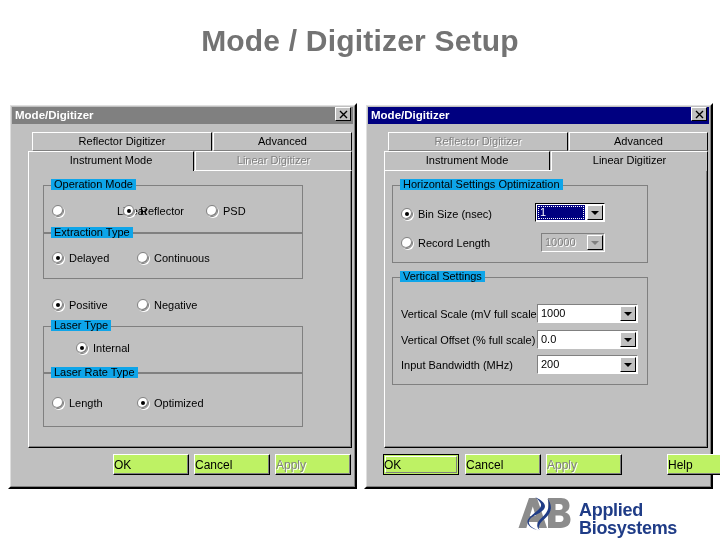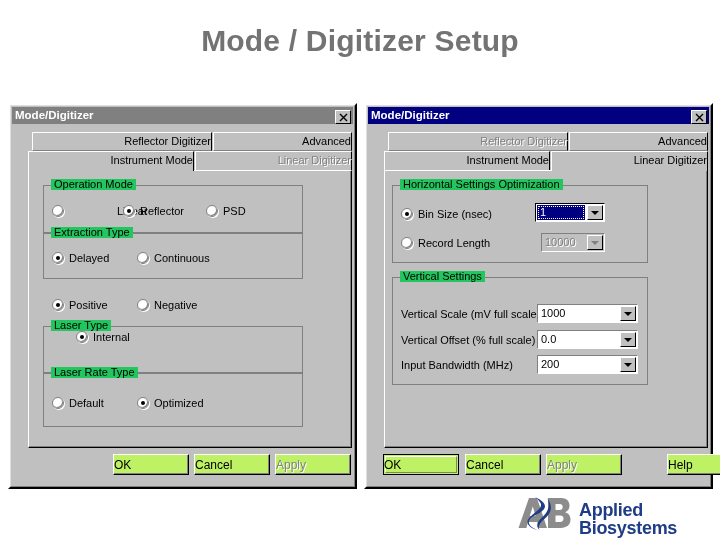--- a/index.html
+++ b/index.html
@@ -42,21 +42,21 @@
     border-left:1px solid #dfdfdf;
     border-right:1px solid #808080;
     border-bottom:1px solid #808080;
     pointer-events:none;
   }
   .titlebar {
     position:absolute;
     top:2px; left:2px; right:2px;
     height:17px;
     display:flex;
-    align-items:flex-end;
+    align-items:flex-start;
     padding:0 2px 0 3px;
   }
   .titlebar.active { background:#000080; }
   .titlebar.inactive { background:#808080; }
   .titlebar .tb-text {
     flex:1;
     font-size:11.5px;
     font-weight:bold;
     color:#ffffff;
     line-height:17px;
@@ -72,21 +72,21 @@
     position:relative;
     cursor:default;
   }
   .tb-close svg { position:absolute; top:2px; left:3px; }
 
   
   .tabstrip { position:absolute; }
   .tab {
     position:absolute;
     background:#c0c0c0;
-    text-align:right;
+    text-align:center;
     font-size:11px;
     line-height:16px;
     color:#000000;
     white-space:nowrap;
     border-top:1px solid #ffffff;
     border-left:1px solid #ffffff;
     border-right:1px solid #000000;
     cursor:default;
   }
   .tab.disabled { color:#808080; text-shadow:1px 1px 0 #ffffff; }
@@ -125,21 +125,21 @@
     border-top-color:#ffffff;
     border-left-color:#ffffff;
     border-right-color:#ffffff;
     border-bottom-color:#ffffff;
     z-index:-1;
     pointer-events:none;
   }
   .group > .grp-label {
     position:absolute;
     top:-7px; left:7px;
-    background:#22c55e;
+    background:#0ea5e9;
     padding:0 3px;
     font-size:11px;
     line-height:11px;
     color:#000;
     white-space:nowrap;
   }
 
   
   .radio {
     position:absolute;
@@ -358,31 +358,31 @@
     <span class="rlabel">Positive</span>
   </div>
   <div class="radio" style="left:127px; top:194px;">
     <span class="rdot"></span>
     <span class="rlabel">Negative</span>
   </div>
 
   <div class="group" style="left:33px; top:221px; width:260px; height:47px;">
     <div class="grp-label">Laser Type</div>
   </div>
-  <div class="radio checked" style="left:42px; top:226px;padding-left:24px;">
+  <div class="radio checked" style="left:42px; top:237px;padding-left:24px;">
     <span class="rdot"></span>
     <span class="rlabel">Internal</span>
   </div>
 
   <div class="group" style="left:33px; top:268px; width:260px; height:54px;">
     <div class="grp-label">Laser Rate Type</div>
   </div>
   <div class="radio" style="left:42px; top:292px;">
     <span class="rdot"></span>
-    <span class="rlabel">Default</span>
+    <span class="rlabel">Length</span>
   </div>
   <div class="radio checked" style="left:127px; top:292px;">
     <span class="rdot"></span>
     <span class="rlabel">Optimized</span>
   </div>
 
   <div class="btn" style="left:103px; top:349px; width:76px;">
     <span class="bin"></span>
       <span class="blabel">OK</span>
   </div>

